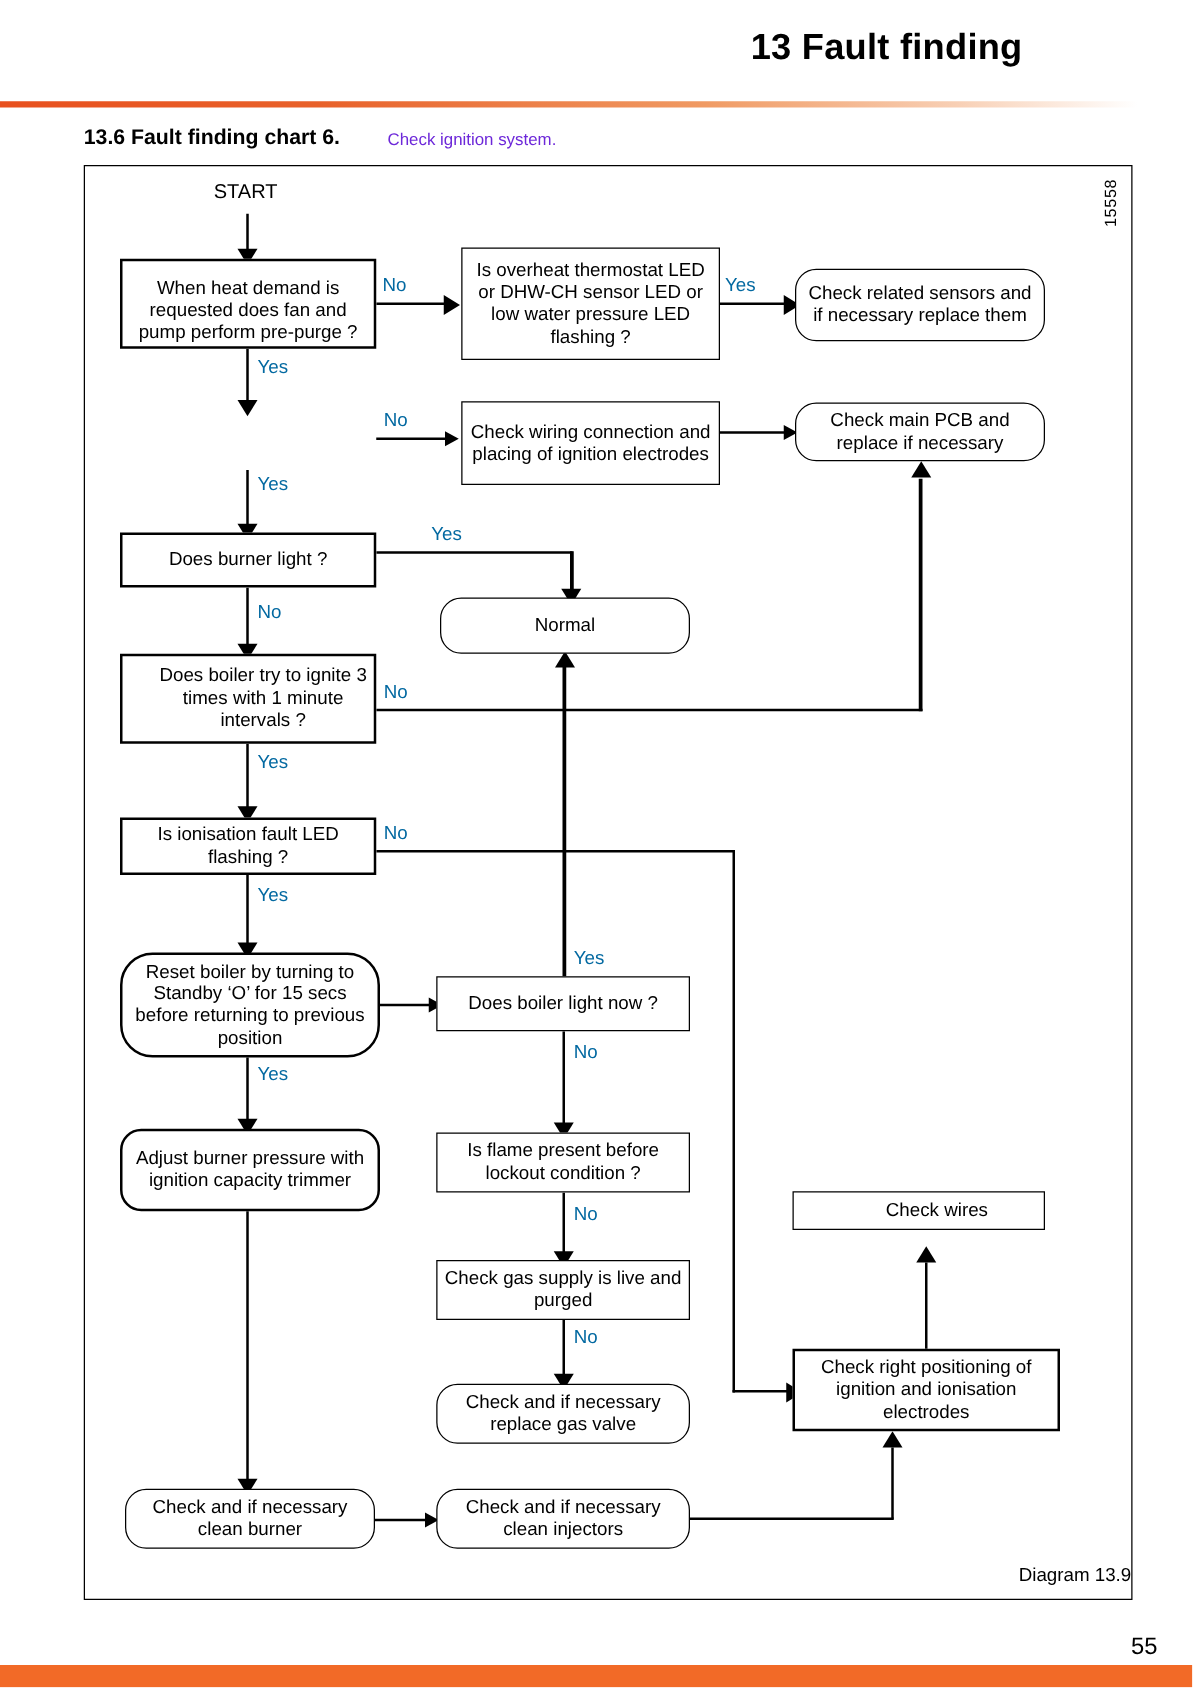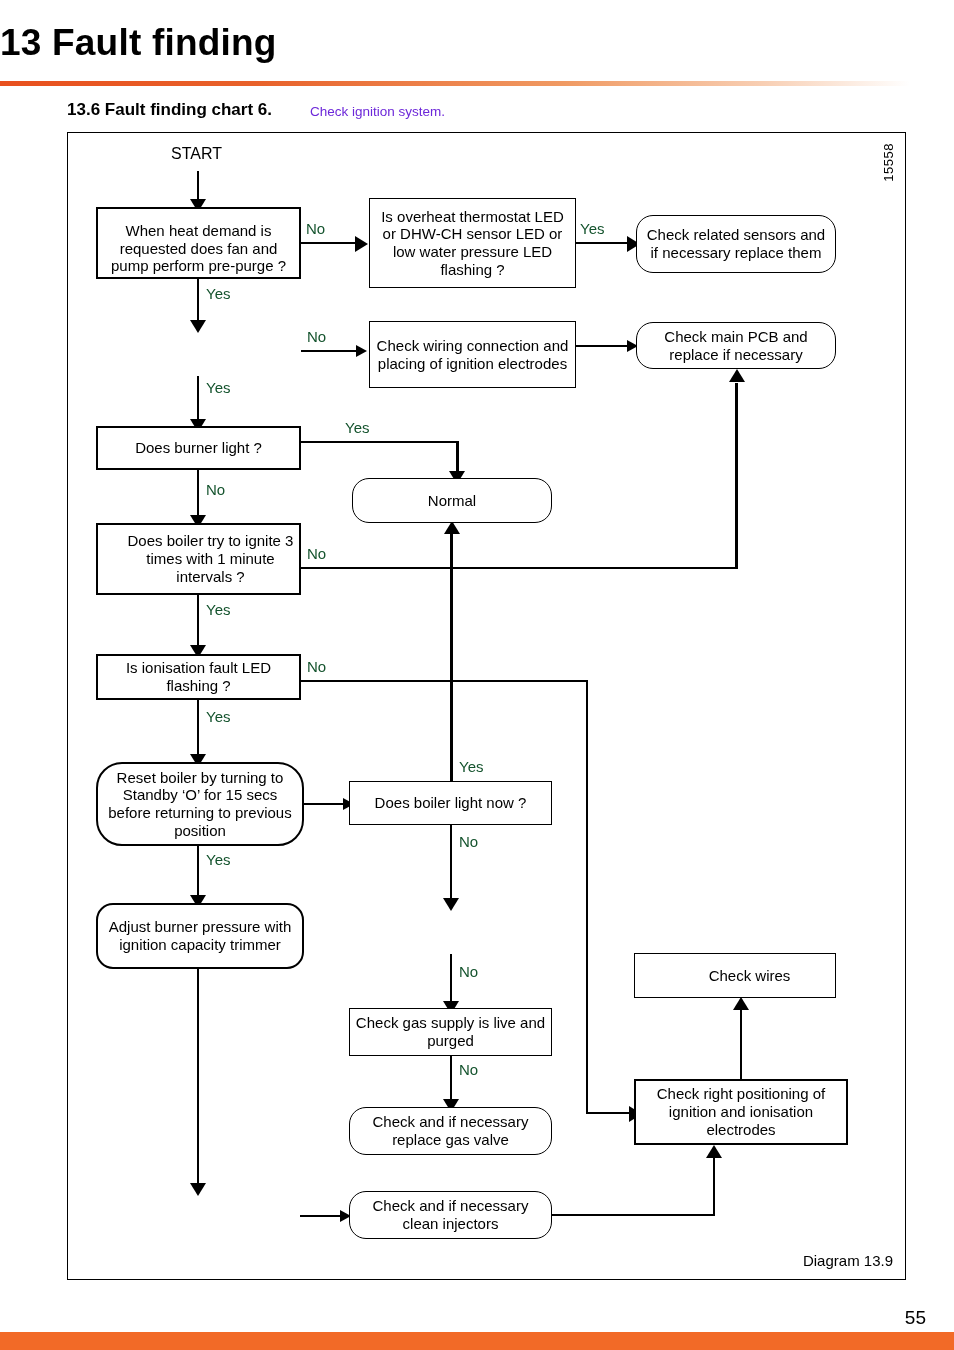--- a/index.html
+++ b/index.html
@@ -14,22 +14,22 @@
     height: 1350px;
     overflow: hidden;
     background: #ffffff;
   }
 
   
   #page-title {
     position: absolute;
     left: 0; top: 22px;
     width: 818px;
-    text-align: left;
-    font-size: 37px;
+    text-align: right;
+    font-size: 29px;
     font-weight: bold;
     color: #000;
     letter-spacing: .2px;
   }
   #header-rule {
     position: absolute;
     left: 0; top: 81px;
     width: 910px; height: 5px;
     background: linear-gradient(to right, #e8501e 0%, #e8612a 28%, #f09a63 62%, #f8cfb4 84%, #ffffff 100%);
   }
@@ -61,21 +61,21 @@
     position: absolute;
     right: 9px; top: 10px;
     font-size: 13px;
     color: #000;
     writing-mode: vertical-rl;
     transform: rotate(180deg);
     letter-spacing: .5px;
   }
   #diagram-caption {
     position: absolute;
-    right: 12px; bottom: 10px;
+    right: 0; bottom: 10px;
     font-size: 15px;
     color: #000;
   }
 
   
   #page-number {
     position: absolute;
     right: 28px; top: 1307px;
     font-size: 19px;
     color: #000;
@@ -108,21 +108,21 @@
 
   
   .ln {             
     position: absolute;
     background: #000;
     z-index: 2;
   }
   .lbl {
     position: absolute;
     font-size: 15px;
-    color: #14532d;
+    color: #0369a1;
     white-space: nowrap;
     z-index: 6;
   }
   .start-label {
     position: absolute;
     font-size: 16px;
     color: #000;
     white-space: nowrap;
     z-index: 6;
   }
@@ -265,22 +265,25 @@
     <div class="lbl" style="left:138px; top:718px;">Yes</div>
 
     <div class="node round" style="left:28px; top:770px; width:208px; height:66px;">
       <span>Adjust burner pressure with ignition capacity trimmer</span>
     </div>
 
     <div class="ln" style="left:382px; top:692px; width:1.8px; height:81px;"></div>
     <div class="ar down" style="left:375px; top:765px;"></div>
     <div class="lbl" style="left:391px; top:700px;">No</div>
 
-
-    <div class="node thin" style="left:566px; top:820px; width:202px; height:45px;padding-left:33px;">
+    <div class="node thin" style="left:281px; top:773px; width:203px; height:48px;">
+      <span>Is flame present before lockout condition ?</span>
+    </div>
+
+    <div class="node thin" style="left:566px; top:820px; width:202px; height:31px;padding-left:33px;">
       <span>Check wires</span>
     </div>
 
     <div class="ln" style="left:382px; top:821px; width:1.8px; height:55px;"></div>
     <div class="ar down" style="left:375px; top:868px;"></div>
     <div class="lbl" style="left:391px; top:830px;">No</div>
 
     <div class="node thin" style="left:281px; top:875px; width:203px; height:48px;">
       <span>Check gas supply is live and purged</span>
     </div>
@@ -296,20 +299,23 @@
     <div class="ar down" style="left:375px; top:966px;"></div>
     <div class="lbl" style="left:391px; top:928px;">No</div>
 
     <div class="node thin round" style="left:281px; top:974px; width:203px; height:48px;">
       <span>Check and if necessary replace gas valve</span>
     </div>
 
     <div class="ln" style="left:129px; top:836px; width:1.8px; height:222px;"></div>
     <div class="ar down" style="left:122px; top:1050px;"></div>
 
+    <div class="node thin round" style="left:32px; top:1058px; width:200px; height:48px;">
+      <span>Check and if necessary clean burner</span>
+    </div>
 
     <div class="ln" style="left:232px; top:1082px; width:44px; height:1.8px;"></div>
     <div class="ar right sm" style="left:272px; top:1077px;"></div>
 
     <div class="node thin round" style="left:281px; top:1058px; width:203px; height:48px;">
       <span>Check and if necessary clean injectors</span>
     </div>
 
     <div class="ln" style="left:484px; top:1081px; width:163px; height:1.8px;"></div>
     <div class="ln" style="left:645px; top:1025px; width:2.4px; height:57px;"></div>

